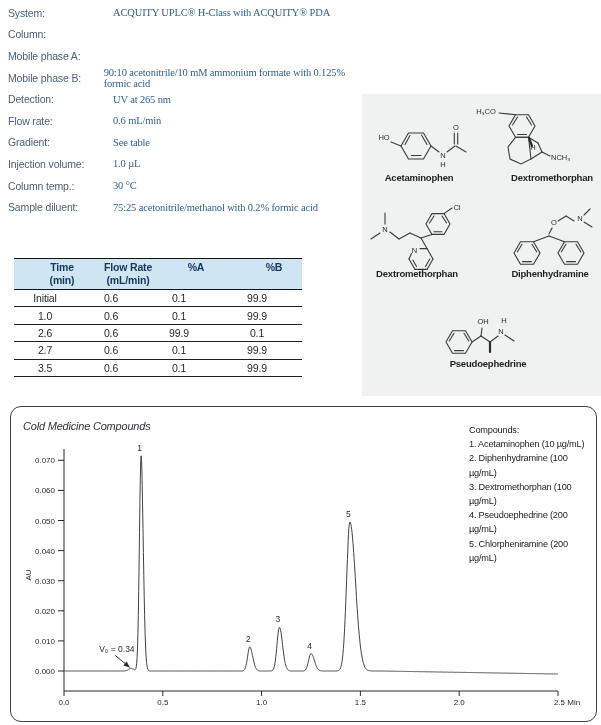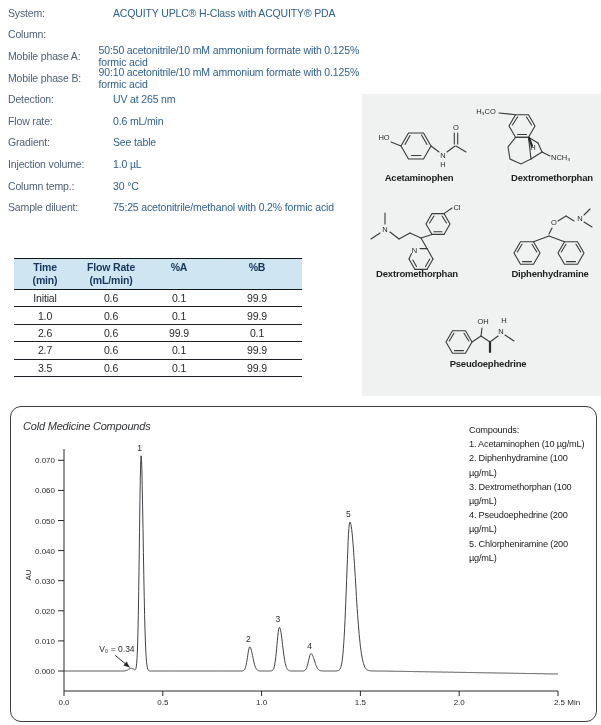--- a/index.html
+++ b/index.html
@@ -6,28 +6,28 @@
   body{
     width:601px;height:725px;overflow:hidden;background:#ffffff;
     font-family:"Liberation Sans", sans-serif;
     -webkit-font-smoothing:antialiased;
   }
 
   
   #params{position:absolute;left:8px;top:2px;width:360px;}
   .param-row{display:flex;height:21.6px;align-items:center;letter-spacing:-0.15px;}
   .param-label{width:105px;font-size:10.5px;color:#4e6077;}
-  .param-value{font-size:10.5px;color:#30618f;}
+  .param-value{font-size:10.5px;color:#30618f;font-family:Liberation Serif, serif;}
 
   
   #gradient-table{position:absolute;left:14px;top:258px;width:288px;font-size:10.5px;letter-spacing:-0.15px;}
   .gt-header{
     display:grid;grid-template-columns:62px 70px 66px 90px;
     background:#cfe5f2;border-top:1.4px solid #14171a;border-bottom:1.4px solid #14171a;
-    padding:2px 0 3px 0;
+    padding:2px 0 3px 17px;
   }
   .gt-hcell{text-align:center;font-weight:bold;color:#17365c;line-height:12.5px;}
   .gt-row{
     display:grid;grid-template-columns:62px 70px 66px 90px;
     border-bottom:1.2px solid #1d2125;height:16.4px;align-items:center;
   }
   .gt-cell{text-align:center;color:#26292c;}
 
   
   #structures{position:absolute;left:362px;top:94px;width:239px;height:302px;background:#f0f1f1;}
@@ -58,21 +58,20 @@
 <div id="params">
     <div class="param-row">
       <div class="param-label">System:</div>
       <div class="param-value">ACQUITY UPLC® H-Class with ACQUITY® PDA</div>
     </div>
     <div class="param-row">
       <div class="param-label">Column:</div>
     </div>
     <div class="param-row">
       <div class="param-label">Mobile phase A:</div>
-      <div class="param-value">50:50 acetonitrile/10 mM ammonium formate with 0.125% formic acid</div>
     </div>
     <div class="param-row">
       <div class="param-label">Mobile phase B:</div>
       <div class="param-value">90:10 acetonitrile/10 mM ammonium formate with 0.125% formic acid</div>
     </div>
     <div class="param-row">
       <div class="param-label">Detection:</div>
       <div class="param-value">UV at 265 nm</div>
     </div>
     <div class="param-row">

